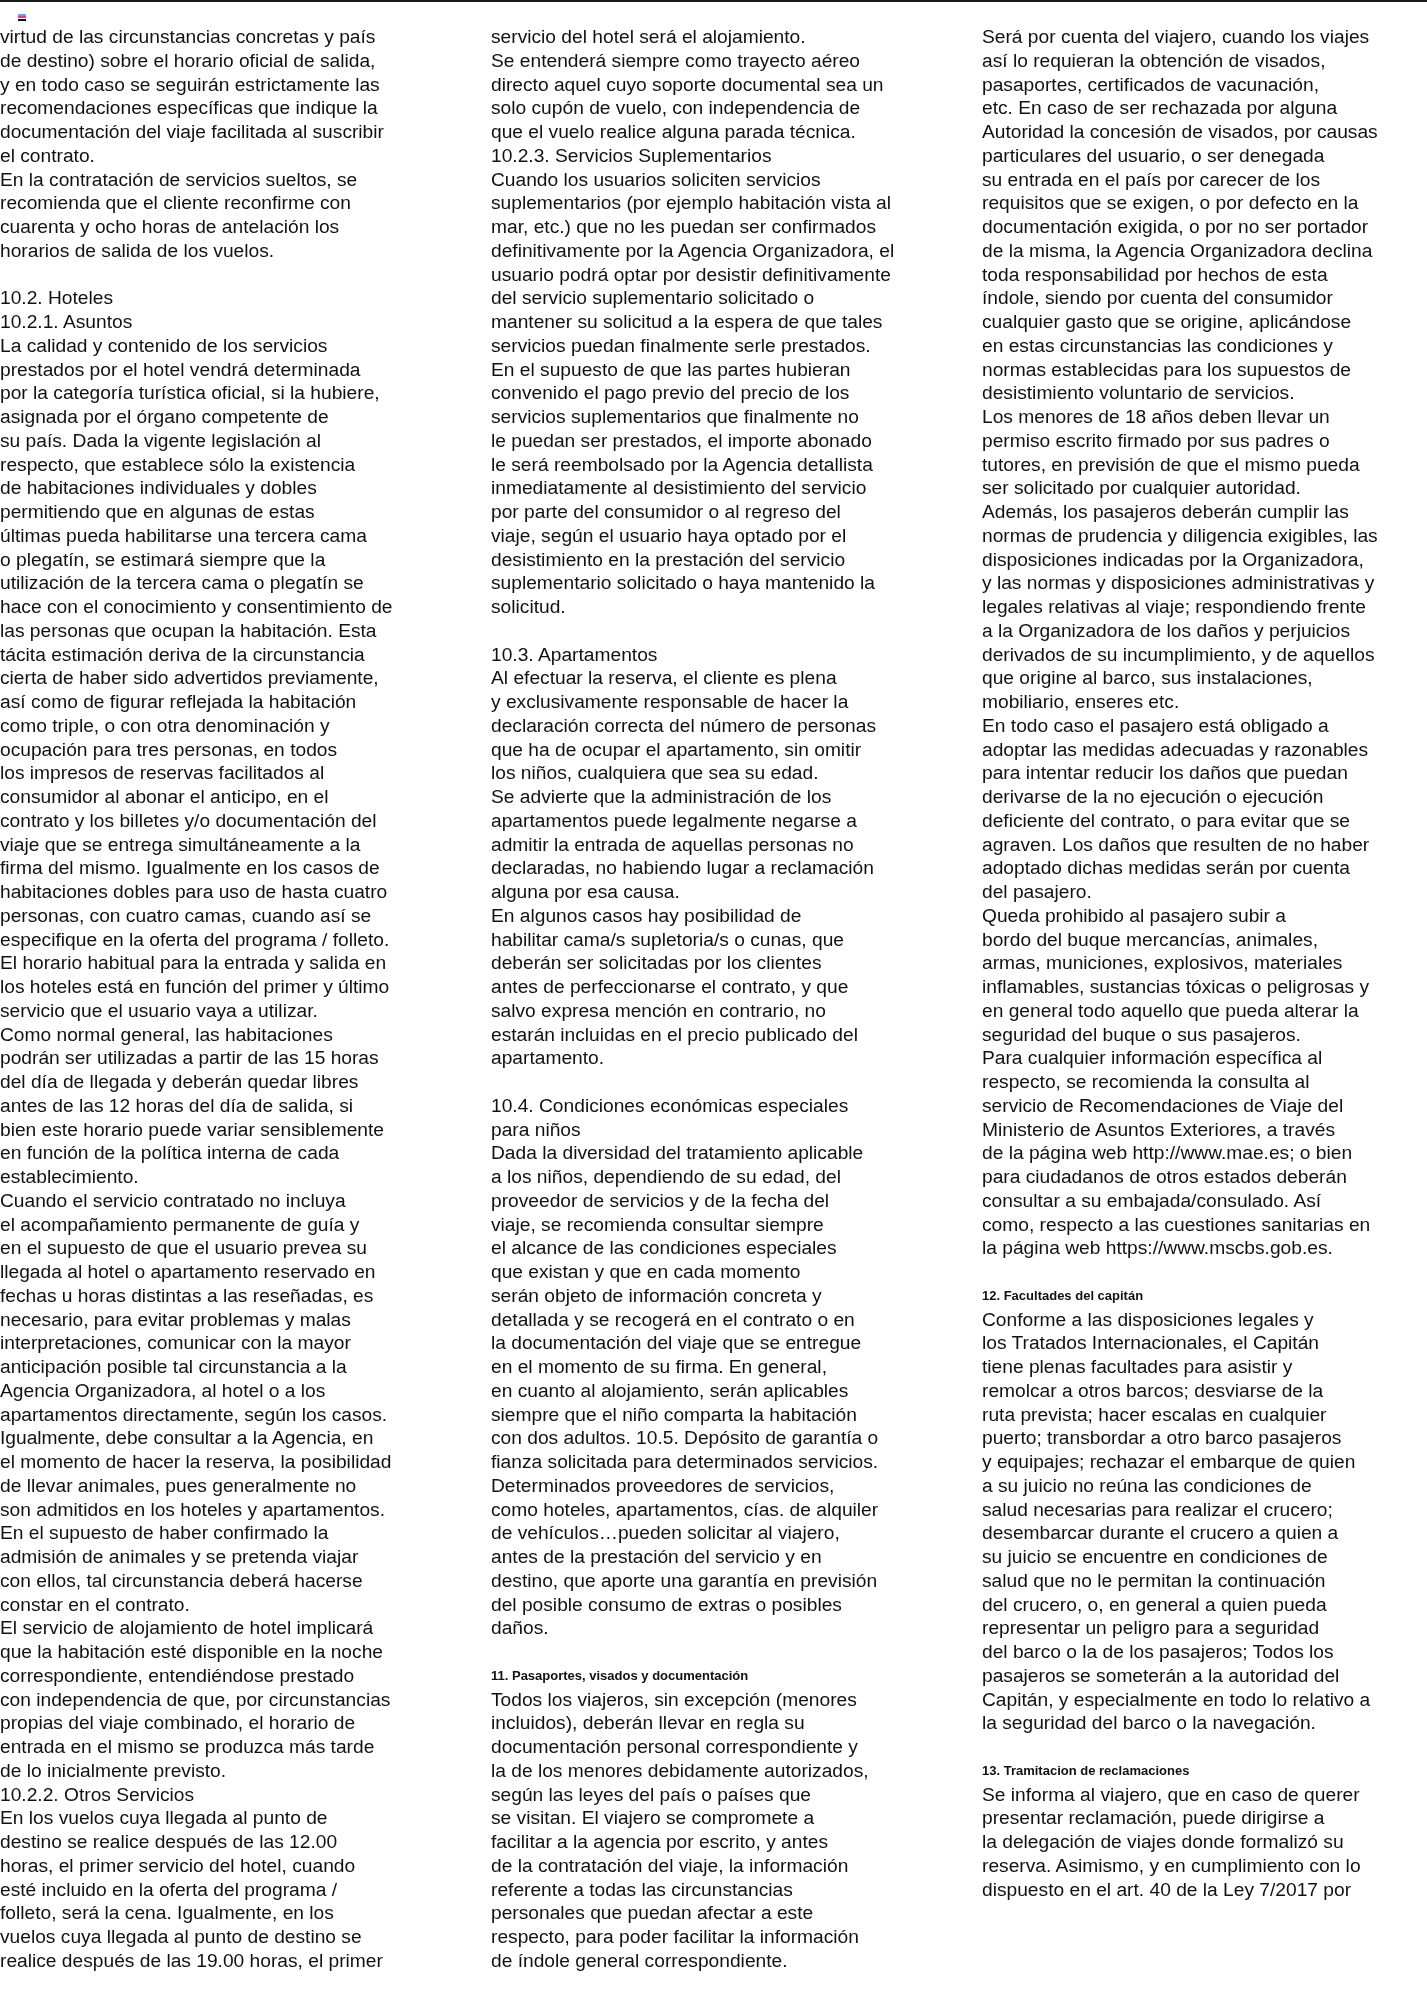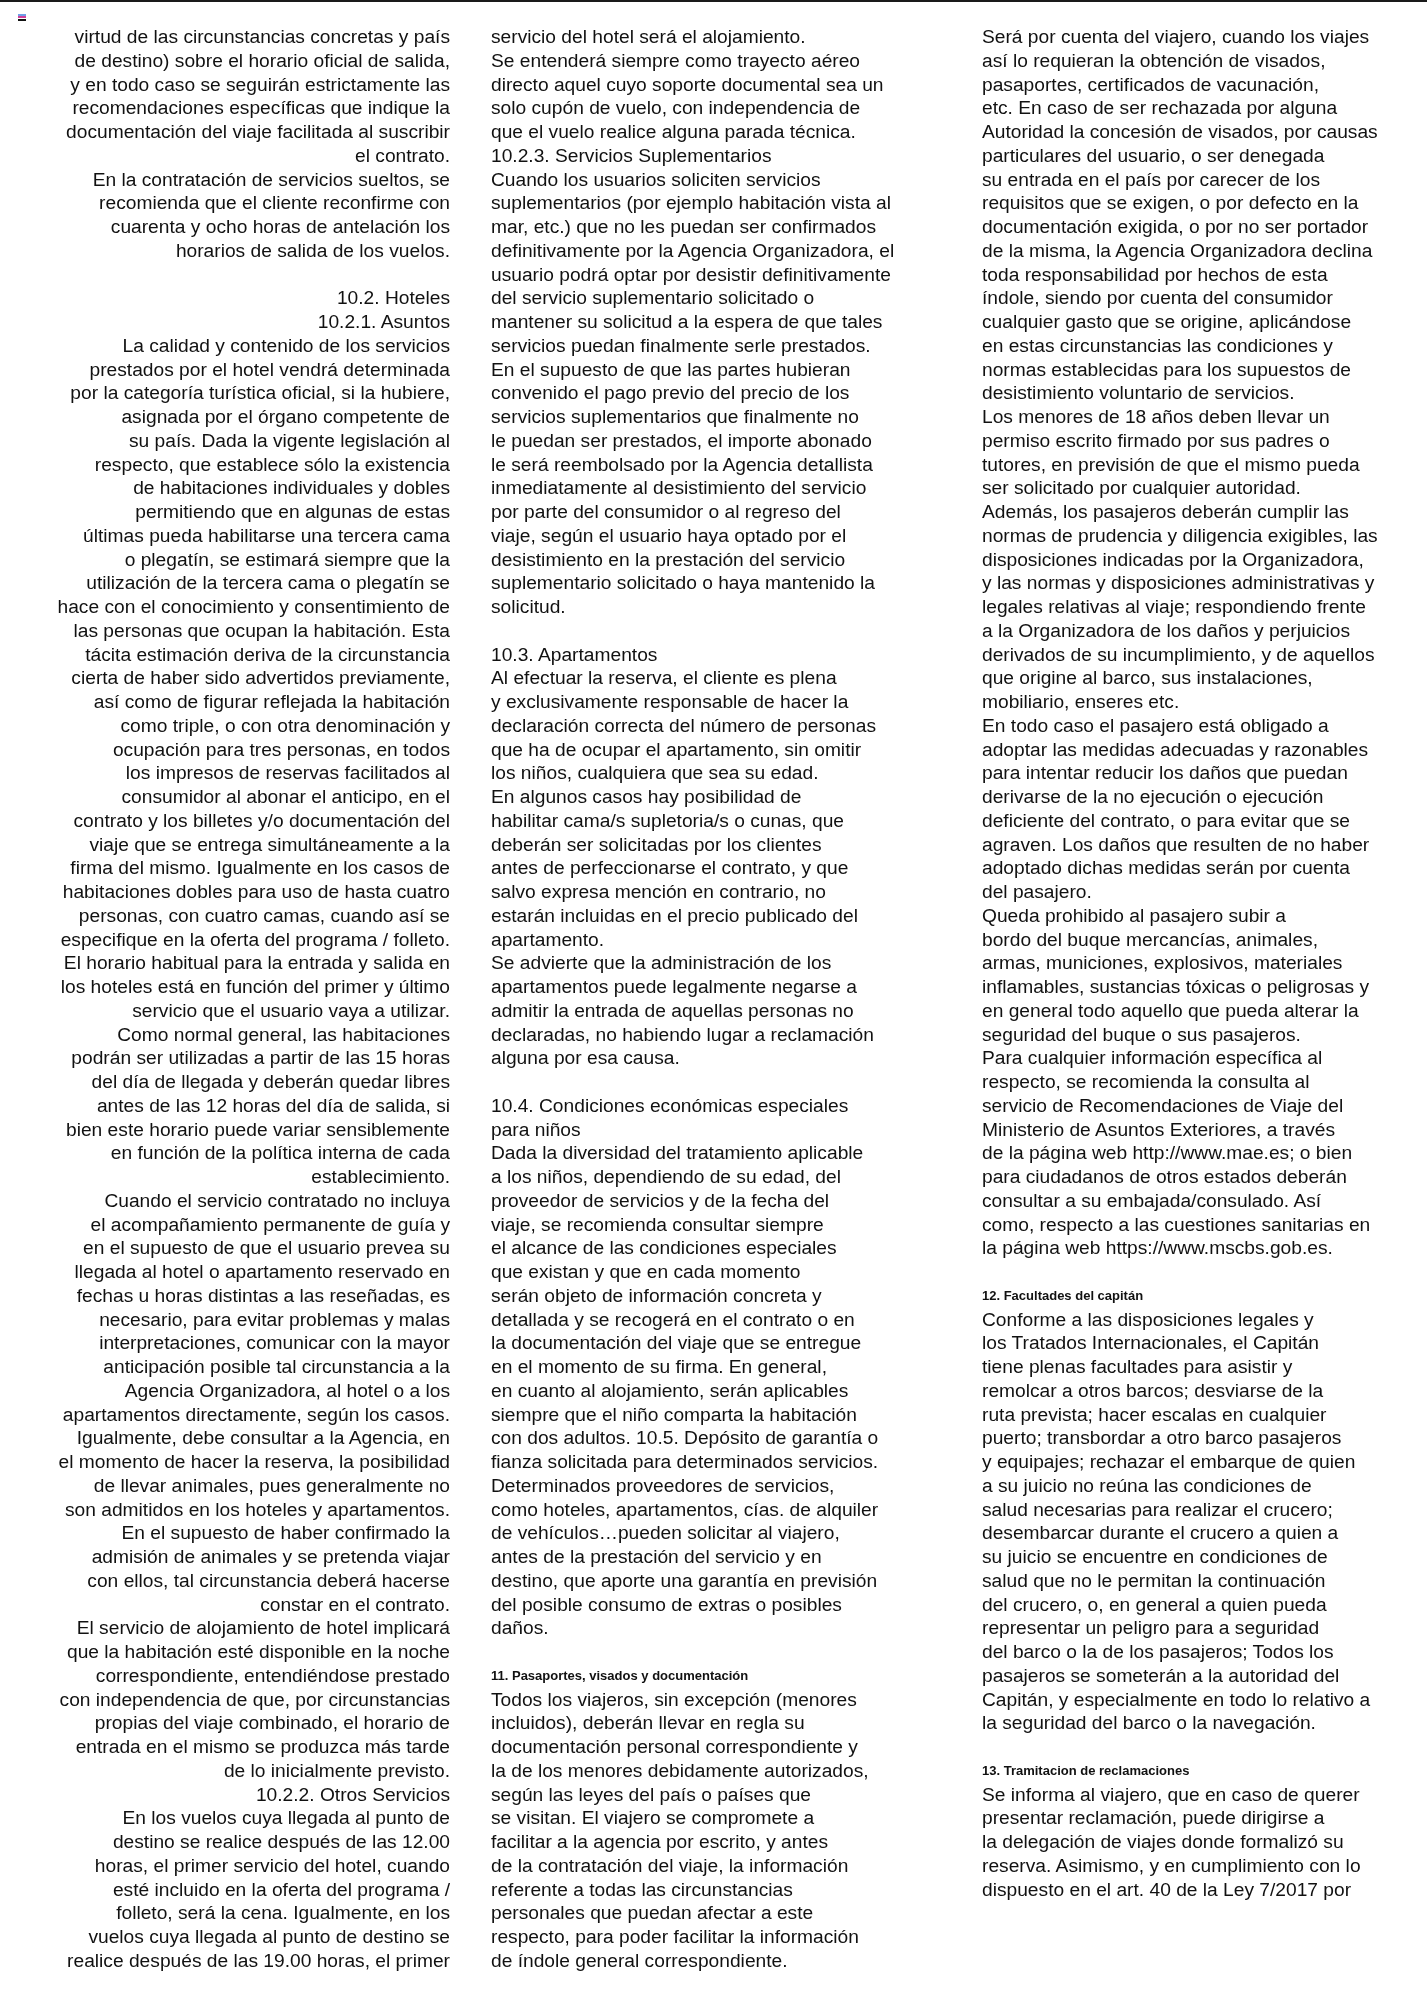--- a/index.html
+++ b/index.html
@@ -5,21 +5,21 @@
   html, body { margin: 0; padding: 0; background: #ffffff; }
   body { width: 1427px; height: 2000px; position: relative; overflow: hidden;
          font-family: "Liberation Sans", sans-serif; color: #111111; }
   .top-rule { position: absolute; left: 0; top: 0; width: 1427px; height: 2px; background: #1a1a1a; }
   .color-mark { position: absolute; left: 18px; top: 14px; width: 8px; height: 8px; }
   .color-mark .a { height: 2px; background: #6fa0e8; }
   .color-mark .b { height: 2px; background: #d0409a; }
   .color-mark .c { height: 1px; background: transparent; }
   .color-mark .d { height: 2px; background: #111; }
   .col { position: absolute; top: 25px; font-size: 19.2px; line-height: 23.75px; white-space: pre-line; }
-  .col1 { left: 0px;   width: 450px; text-align: right; }
+  .col1 { left: 0px;   width: 450px; }
   .col2 { left: 491px; width: 440px; }
   .col3 { left: 982px; width: 445px; }
   .col p { margin: 0; }
   .col .gap { height: 23.75px; }
   .col h2 { margin: 0; font-size: 13px; line-height: 23.75px; font-weight: bold; }
   .page-number { position: absolute; right: 3px; top: 1982px; font-size: 14px; font-weight: bold; margin-top: 24px; }
 </style>
 </head>
 <body>
 
@@ -117,31 +117,31 @@
 le será reembolsado por la Agencia detallista
 inmediatamente al desistimiento del servicio
 por parte del consumidor o al regreso del
 viaje, según el usuario haya optado por el
 desistimiento en la prestación del servicio
 suplementario solicitado o haya mantenido la
 solicitud.</p><div class="gap"></div><p>10.3. Apartamentos</p><p>Al efectuar la reserva, el cliente es plena
 y exclusivamente responsable de hacer la
 declaración correcta del número de personas
 que ha de ocupar el apartamento, sin omitir
-los niños, cualquiera que sea su edad.</p><p>En algunos casos hay posibilidad de
+los niños, cualquiera que sea su edad.</p><p>Se advierte que la administración de los
+apartamentos puede legalmente negarse a
+admitir la entrada de aquellas personas no
+declaradas, no habiendo lugar a reclamación
+alguna por esa causa.</p><p>En algunos casos hay posibilidad de
 habilitar cama/s supletoria/s o cunas, que
 deberán ser solicitadas por los clientes
 antes de perfeccionarse el contrato, y que
 salvo expresa mención en contrario, no
 estarán incluidas en el precio publicado del
-apartamento.</p><p>Se advierte que la administración de los
-apartamentos puede legalmente negarse a
-admitir la entrada de aquellas personas no
-declaradas, no habiendo lugar a reclamación
-alguna por esa causa.</p><div class="gap"></div><p>10.4. Condiciones económicas especiales
+apartamento.</p><div class="gap"></div><p>10.4. Condiciones económicas especiales
 para niños</p><p>Dada la diversidad del tratamiento aplicable
 a los niños, dependiendo de su edad, del
 proveedor de servicios y de la fecha del
 viaje, se recomienda consultar siempre
 el alcance de las condiciones especiales
 que existan y que en cada momento
 serán objeto de información concreta y
 detallada y se recogerá en el contrato o en
 la documentación del viaje que se entregue
 en el momento de su firma. En general,

